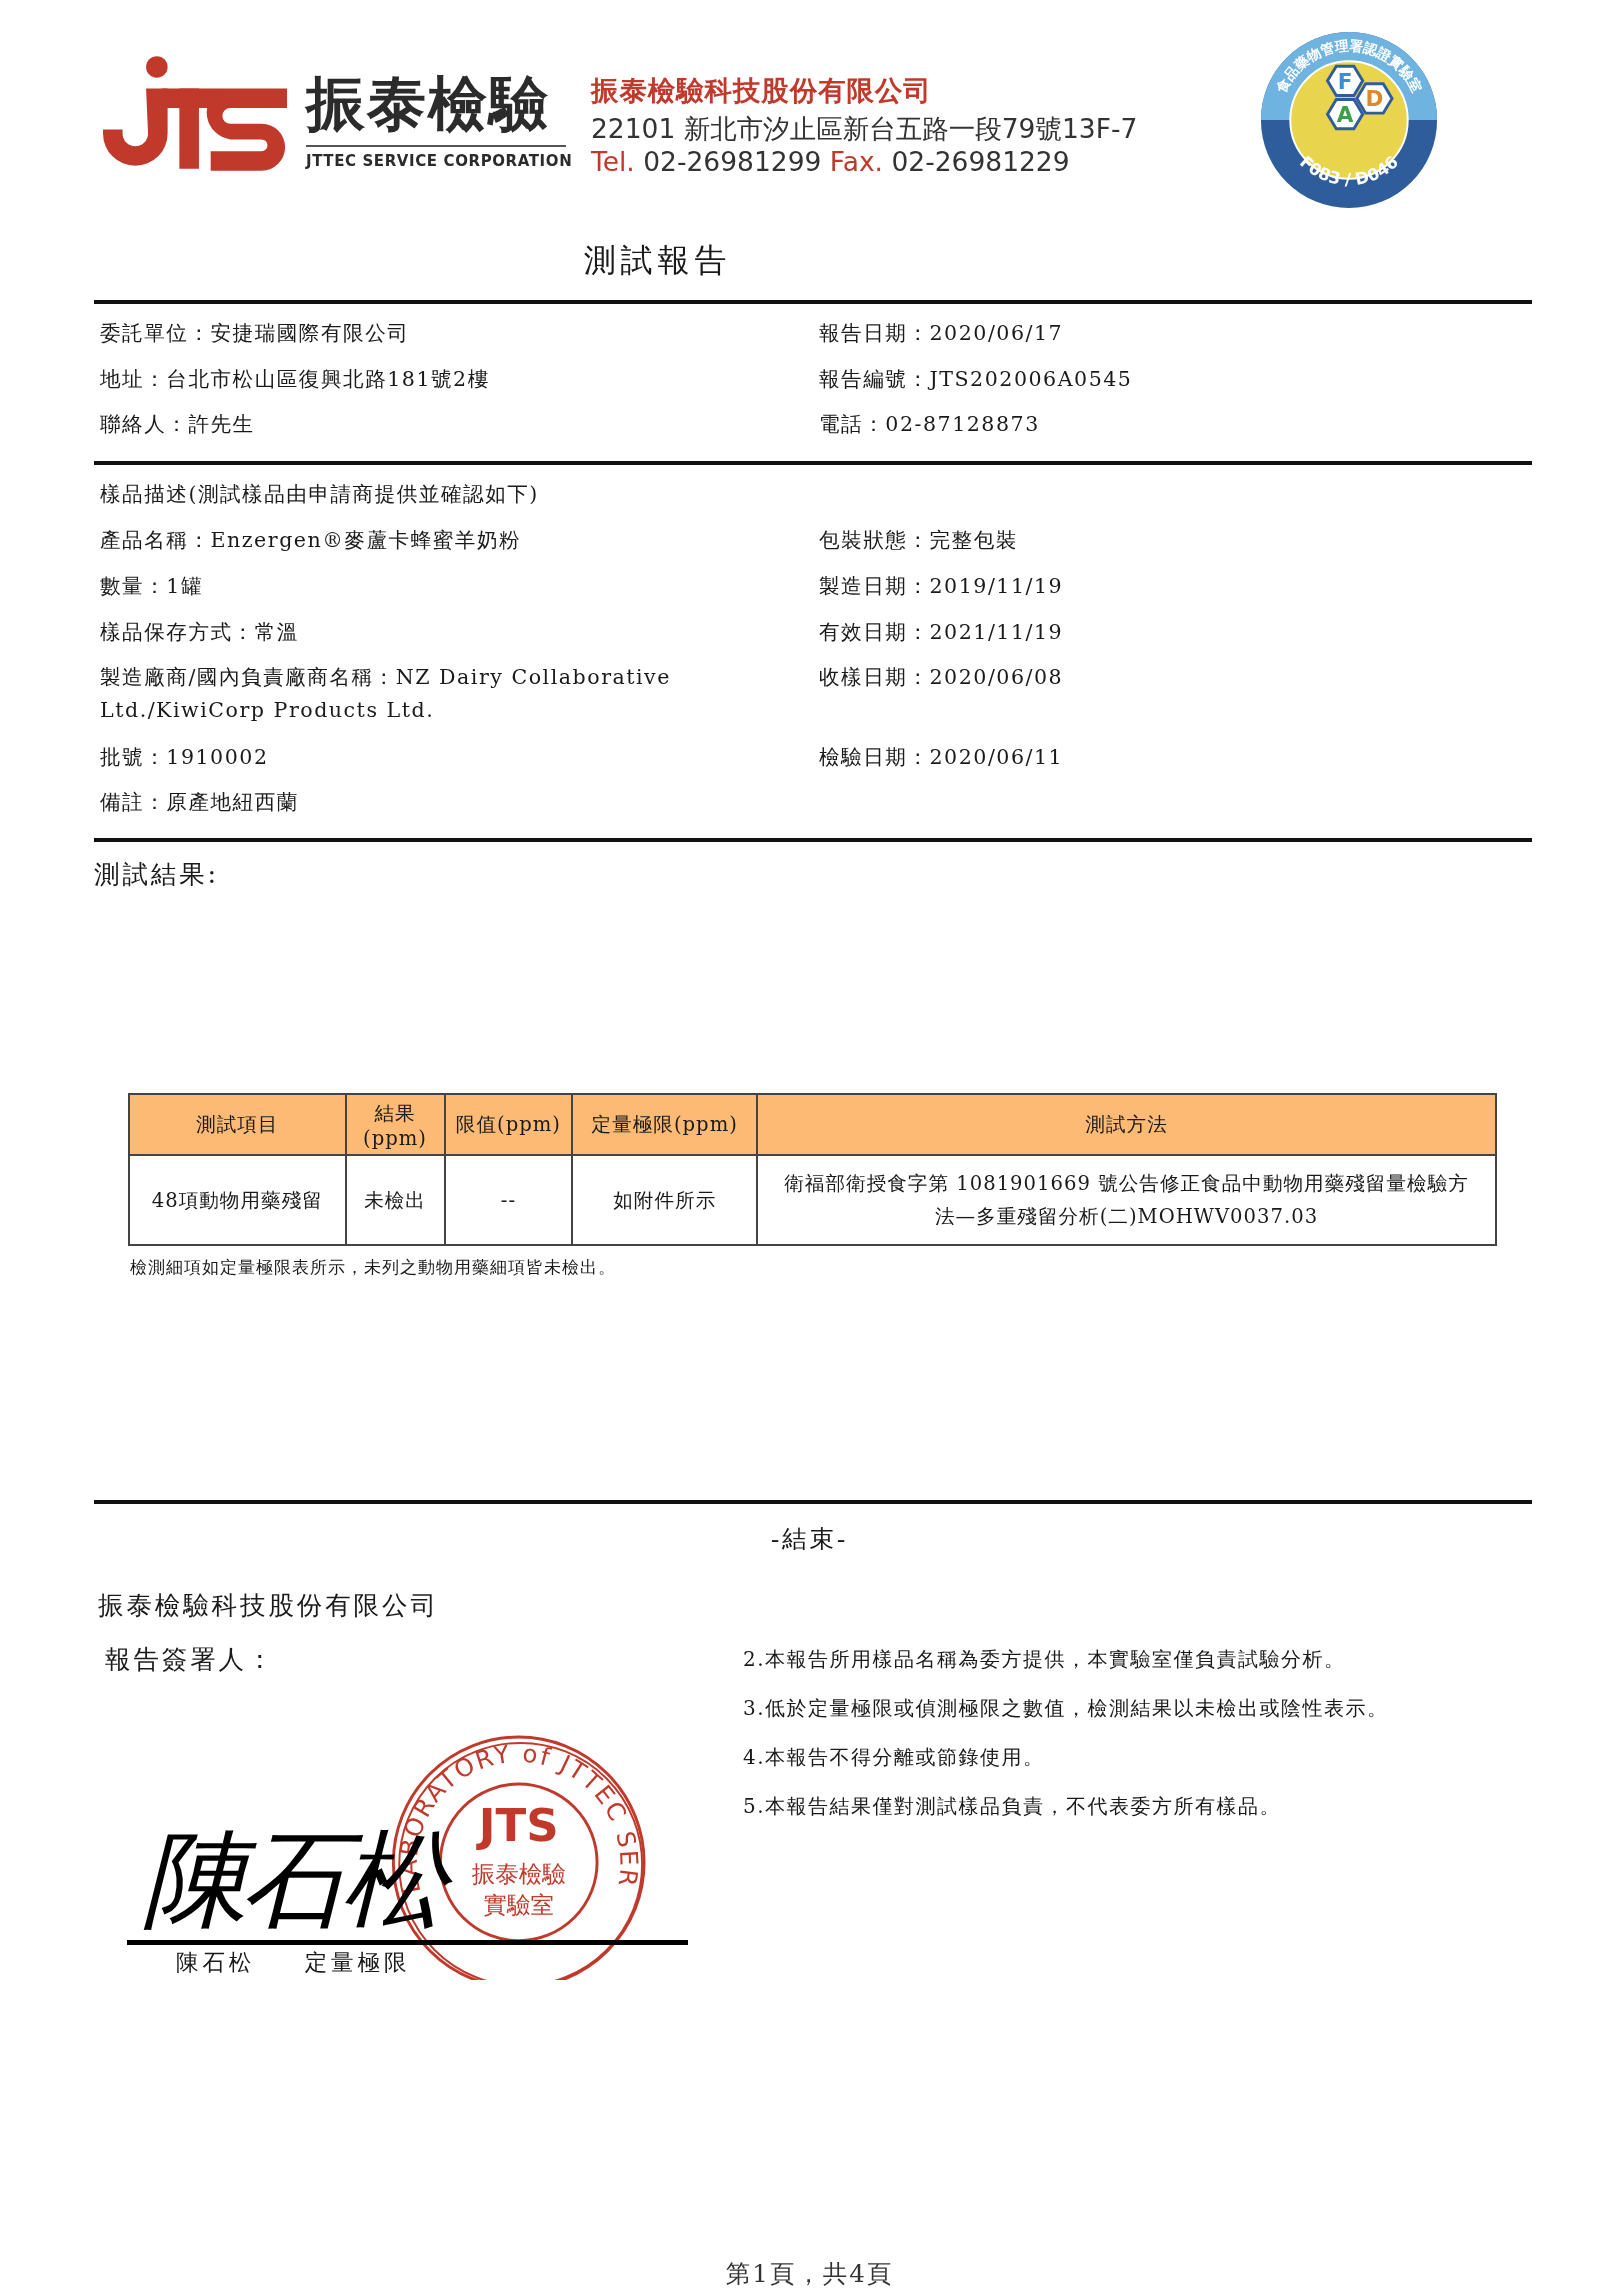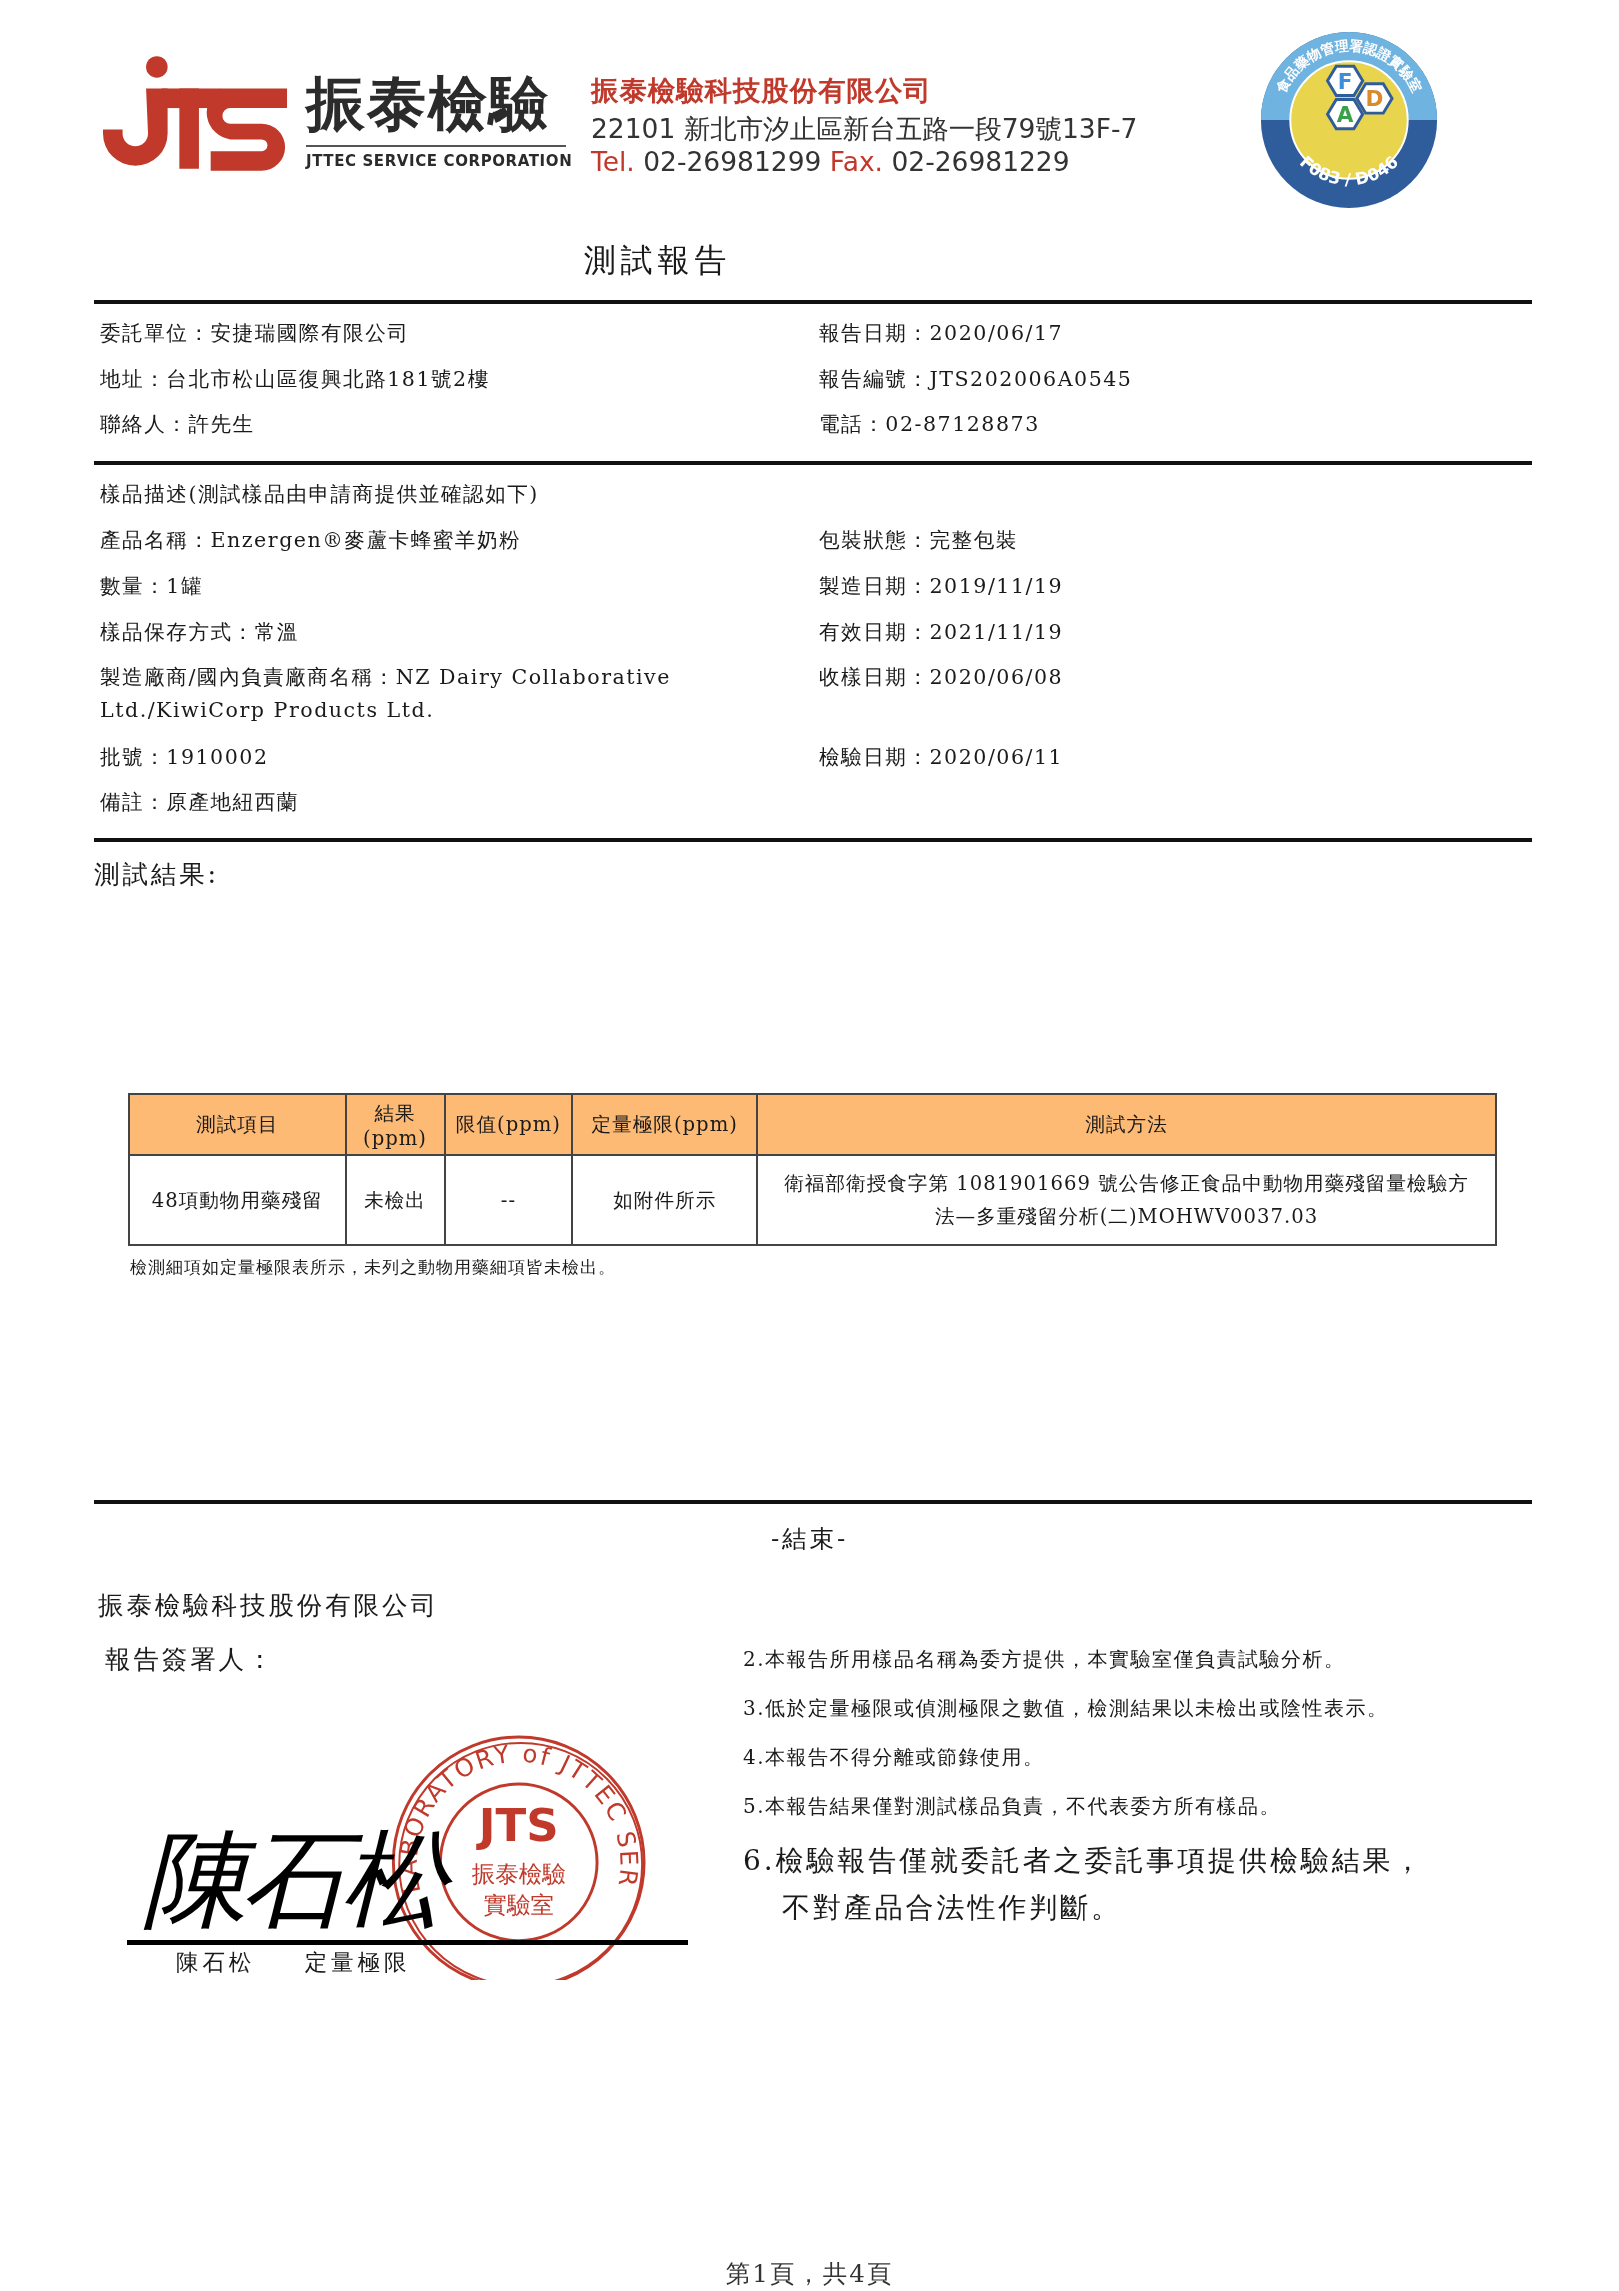--- a/index.html
+++ b/index.html
@@ -33,21 +33,21 @@
   .section-h { position:absolute; left:94px; top:857px; font-size:25.5px; letter-spacing:2.9px; }
 
   
   table.results { position:absolute; left:128px; top:1093px; width:1369px; border-collapse:collapse;
                   font-size:19.6px; letter-spacing:1px; }
   table.results th, table.results td { border:2px solid #444; text-align:center; vertical-align:middle; font-weight:normal; }
   table.results th { background:#fdba74; height:57px; }
   table.results td { height:88px; line-height:33px; padding:0 7.8px; }
   .table-note { position:absolute; left:130px; top:1256px; font-size:17px; letter-spacing:1px; }
 
-  .end-mark { position:absolute; left:0; width:1619px; top:1522px; text-align:center; font-size:24.5px; letter-spacing:2.9px; }
+  .end-mark { position:absolute; left:0; width:1619px; top:1522px; text-align:center; font-size:24.5px; letter-spacing:2.9px;font-family:Liberation Serif, serif; }
   .company-sign { position:absolute; left:98px; top:1588px; font-size:25.5px; letter-spacing:2.9px; }
   .signer-label { position:absolute; left:98px; top:1642px; font-size:25.5px; letter-spacing:2.9px;margin-left:7px; }
 
   .notes { position:absolute; left:743px; top:1635px; }
   .note { font-size:20px; letter-spacing:1.5px; line-height:49px; white-space:nowrap; }
   .note.big { font-size:28px; letter-spacing:2.9px; line-height:47px; margin-top:5.9px; white-space:normal; width:755px; }
   .note.big .cont { display:block; padding-left:39px; }
 
   .sig-area { position:absolute; left:127px; top:1686px; width:568px; height:294px; }
   .sig-line { position:absolute; left:127px; top:1940px; width:561px; height:4.9px; background:#000; }
@@ -219,20 +219,16 @@
   <span>陳石松</span>
   <span style="display:inline-block;width:27.4px;"></span>
   <span>定量極限</span>
 </div>
 
 <div class="notes">
   <div class="note">2.本報告所用樣品名稱為委方提供，本實驗室僅負責試驗分析。</div>
   <div class="note">3.低於定量極限或偵測極限之數值，檢測結果以未檢出或陰性表示。</div>
   <div class="note">4.本報告不得分離或節錄使用。</div>
   <div class="note">5.本報告結果僅對測試樣品負責，不代表委方所有樣品。</div>
-  <div class="note big">
-    <span>6.檢驗報告僅就委託者之委託事項提供檢驗結果，</span>
-    <span class="cont">不對產品合法性作判斷。</span>
-  </div>
 </div>
 
 <div class="page-footer">第1頁，共4頁</div>
 
 
 </body></html>

